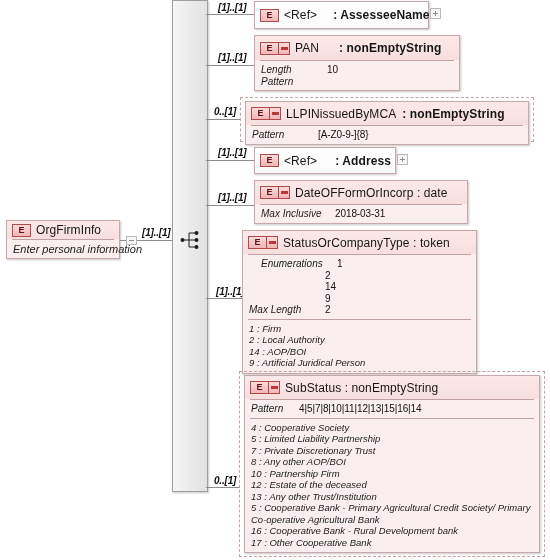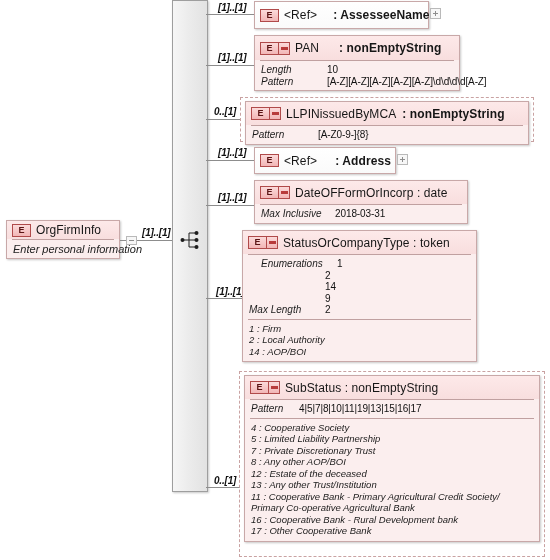--- a/index.html
+++ b/index.html
@@ -185,21 +185,20 @@
       <span class="ty" style="margin-left:20px;">: nonEmptyString</span>
     </div>
     <div class="sep"></div>
     <div class="facets">
       <div class="row">
           <span class="fk">Length</span>
           <span class="fv">10</span>
         </div>
       <div class="row">
           <span class="fk">Pattern</span>
-          <span class="fv">[A-Z][A-Z][A-Z][A-Z][A-Z]\d\d\d\d[A-Z]</span>
         </div>
     </div>
   </div>
 
   <div class="hline" style="left:206px;top:119px;width:34px;"></div>
   <div class="card" style="left:214px;top:106px;">0..[1]</div>
   <div class="optional" style="left:240px;top:97px;width:294px;height:45px;"></div>
   <div class="node" style="left:245px;top:101px;width:284px;">
     <div class="hdr" style="height:23px;">
       <span class="eicon">E</span>
@@ -282,48 +281,50 @@
       <div class="row">
           <span class="fk" style="width:76px;">Max Length</span>
           <span class="fv">2</span>
         </div>
     </div>
     <div class="sep"></div>
     <div class="anno">
       <div>1 : Firm</div>
       <div>2 : Local Authority</div>
       <div>14 : AOP/BOI</div>
+      <div>9 : Artificial Juridical Person</div>
     </div>
   </div>
 
   <div class="hline" style="left:206px;top:487px;width:34px;"></div>
   <div class="card" style="left:214px;top:475px;">0..[1]</div>
   <div class="optional" style="left:239px;top:371px;width:306px;height:186px;"></div>
   <div class="node" style="left:244px;top:375px;width:296px;">
     <div class="hdr" style="height:23px;">
       <span class="eicon">E</span>
       <span class="minus">
           <i></i>
         </span>
       <span class="nm">SubStatus : nonEmptyString</span>
     </div>
     <div class="sep"></div>
     <div class="facets">
       <div class="row">
           <span class="fk" style="width:48px;">Pattern</span>
-          <span class="fv">4|5|7|8|10|11|19|13|15|16|17</span>
+          <span class="fv">4|5|7|8|10|11|12|13|15|16|14</span>
         </div>
     </div>
     <div class="sep"></div>
     <div class="anno">
       <div>4 : Cooperative Society</div>
       <div>5 : Limited Liability Partnership</div>
       <div>7 : Private Discretionary Trust</div>
       <div>8 : Any other AOP/BOI</div>
+      <div>10 : Partnership Firm</div>
       <div>12 : Estate of the deceased</div>
       <div>13 : Any other Trust/Institution</div>
-      <div>11 : Cooperative Bank - Primary Agricultural Credit Society/ Primary Co-operative Agricultural Bank</div>
+      <div>5 : Cooperative Bank - Primary Agricultural Credit Society/ Primary Co-operative Agricultural Bank</div>
       <div>16 : Cooperative Bank - Rural Development bank</div>
       <div>17 : Other Cooperative Bank</div>
     </div>
   </div>
 
 </div>
 
 </body></html>

